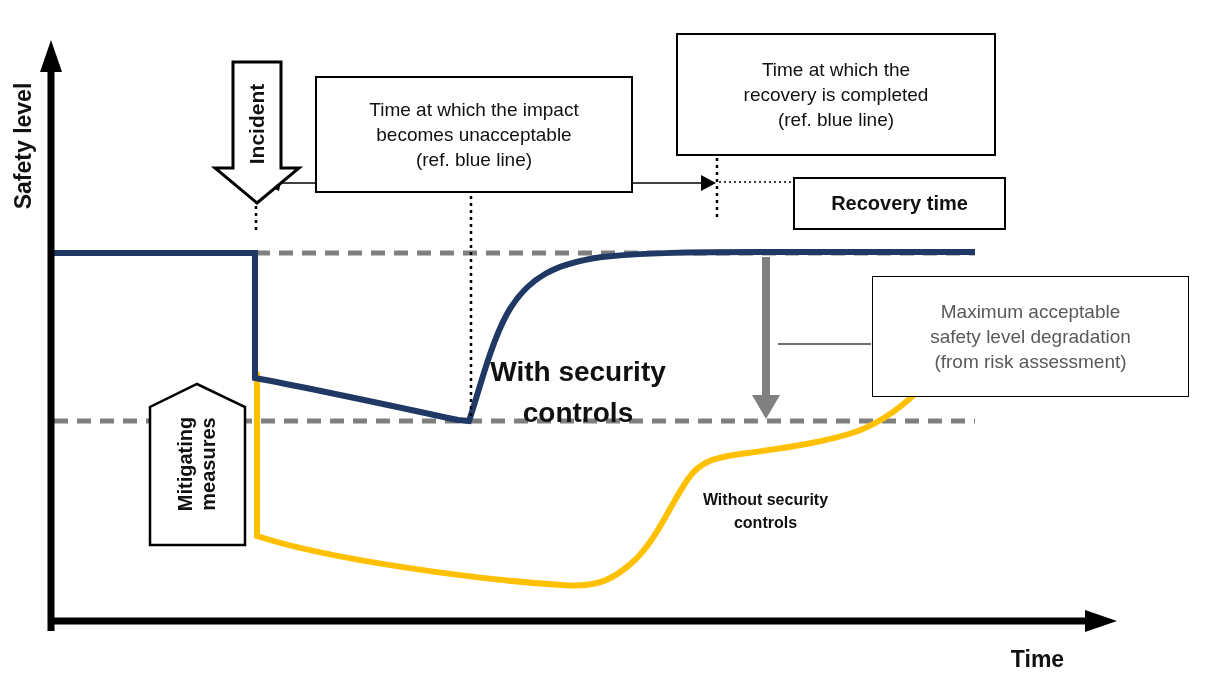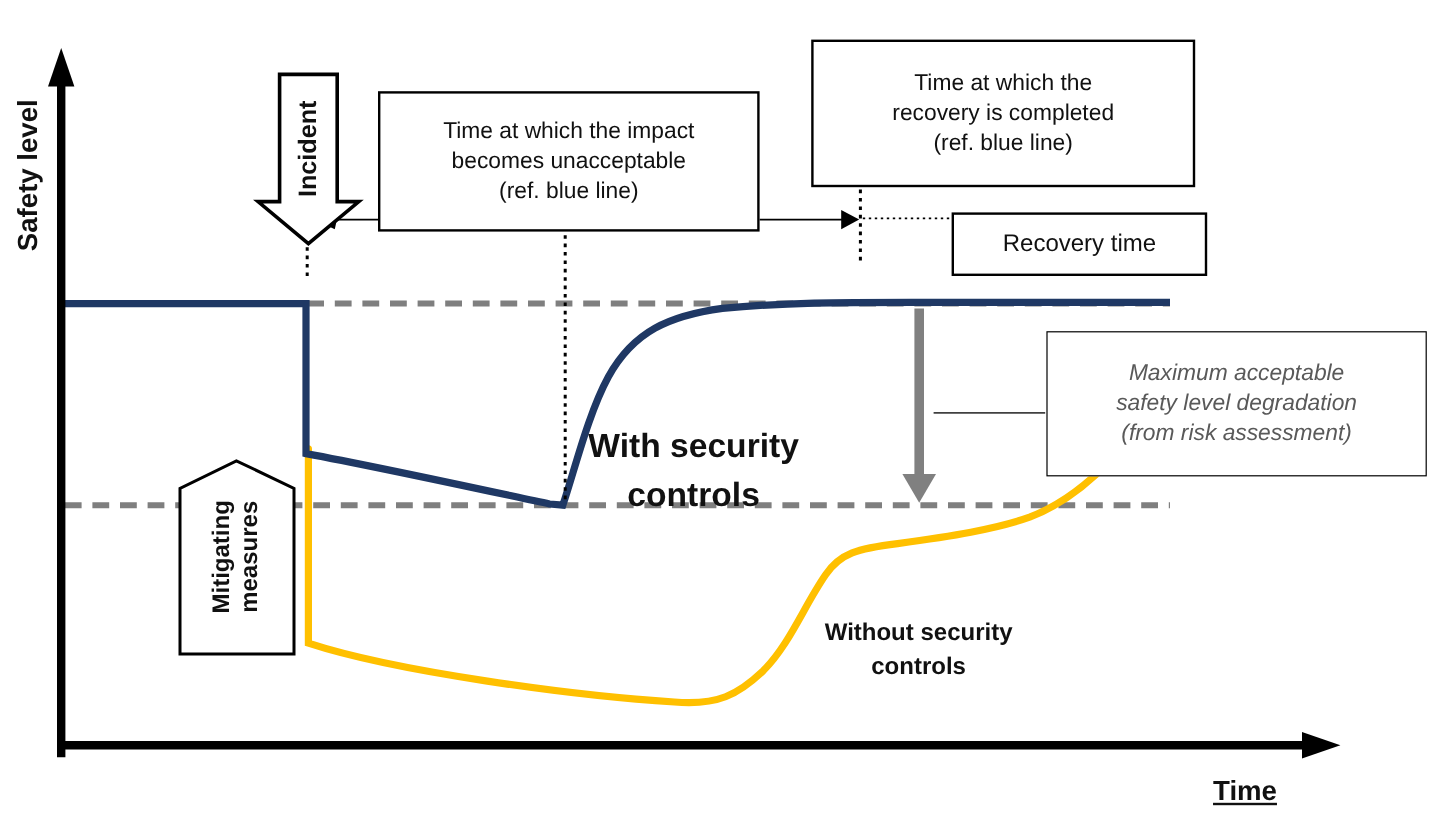--- a/index.html
+++ b/index.html
@@ -59,34 +59,34 @@
     </svg>
 
   <div class="callout" style="left:315px;top:42px;width:318px;height:117px;margin-top:34px;">Time at which the impact
 becomes unacceptable
 (ref. blue line)</div>
 
   <div class="callout" style="left:676px;top:33px;width:320px;height:123px;">Time at which the
 recovery is completed
 (ref. blue line)</div>
 
-  <div class="callout" style="left:793px;top:177px;width:213px;height:53px;font-size:20px;">Recovery time</div>
+  <div class="callout" style="left:793px;top:177px;width:213px;height:53px;font-size:20px;font-weight:bold;">Recovery time</div>
 
-  <div class="callout" style="left:872px;top:276px;width:317px;height:121px;border-width:1.5px;color:#595959;font-style:italic;">Maximum acceptable
+  <div class="callout" style="left:872px;top:276px;width:317px;height:121px;border-width:1.5px;color:#595959;">Maximum acceptable
 safety level degradation
 (from risk assessment)</div>
 
   <div class="free-label rot" style="left:-67px;top:132px;width:180px;height:28px;font-size:23px;">Safety level</div>
 
-  <div class="free-label" style="left:1000px;top:646px;width:75px;font-size:23px;text-decoration:underline;">Time</div>
+  <div class="free-label" style="left:1000px;top:646px;width:75px;font-size:23px;">Time</div>
 
   <div class="free-label rot" style="left:200px;top:110px;width:114px;height:28px;font-size:21px;">Incident</div>
 
   <div class="free-label rot" style="left:120px;top:438px;width:154px;height:52px;font-size:20px;line-height:1.15;">Mitigating
 measures</div>
 
   <div class="free-label" style="left:478px;top:352px;width:200px;font-size:28px;line-height:1.45;">With security
 controls</div>
 
-  <div class="free-label" style="left:663px;top:513px;width:205px;font-size:20px;line-height:1.45;">Without security
+  <div class="free-label" style="left:663px;top:488px;width:205px;font-size:16px;line-height:1.45;">Without security
 controls</div>
 
 </div>
 
 </body></html>

